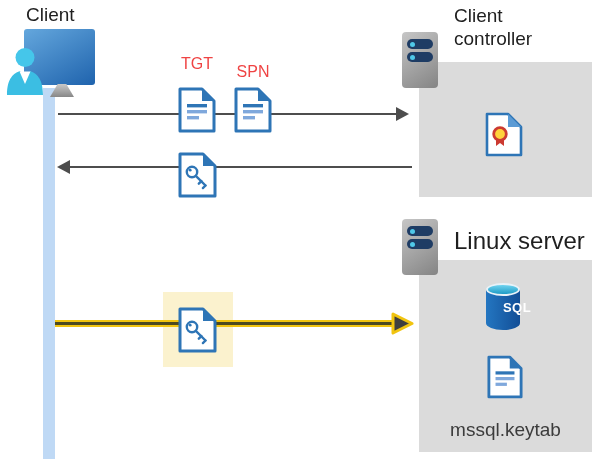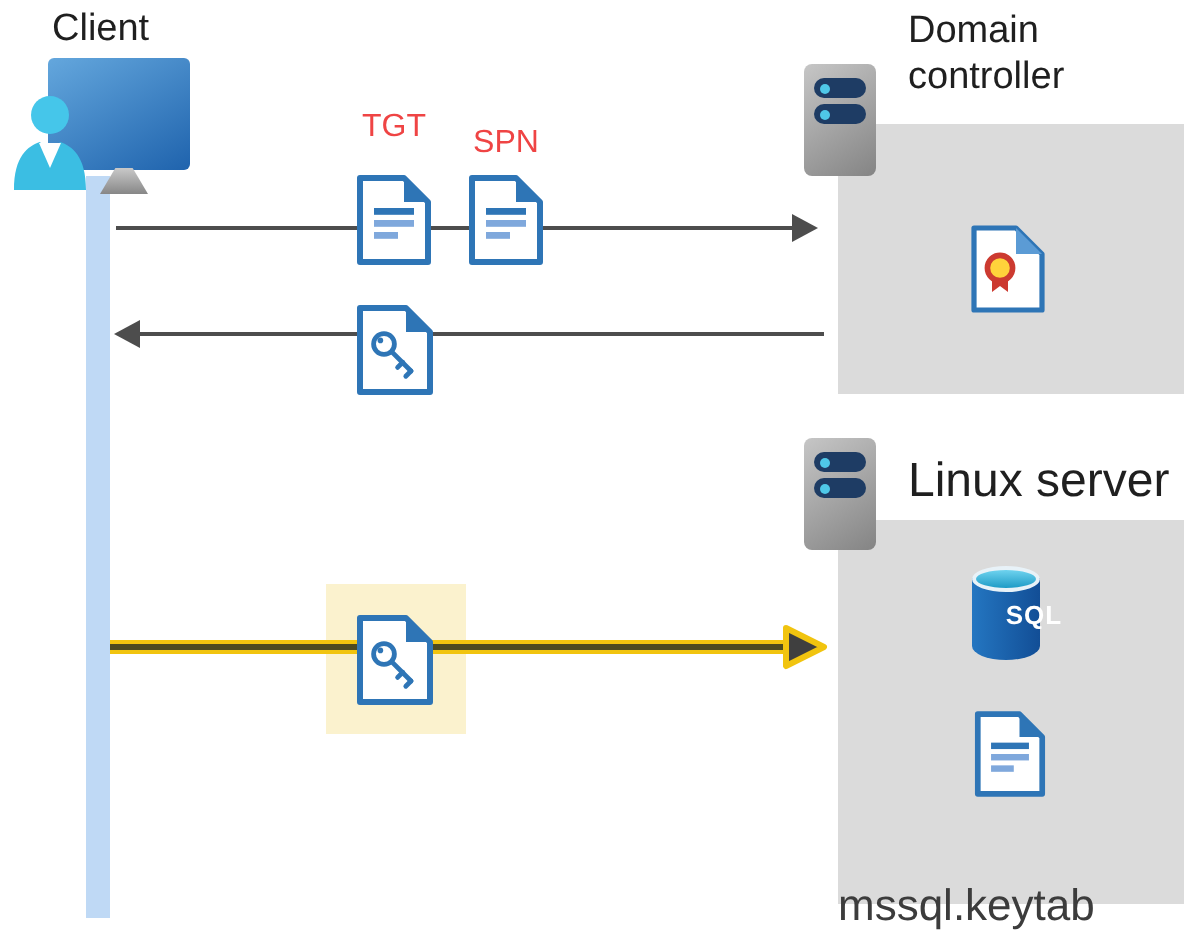--- a/index.html
+++ b/index.html
@@ -3,21 +3,21 @@
 <meta charset="utf-8">
 <style>
   html,body{margin:0;padding:0;background:#fff;}
   #canvas{position:relative;width:600px;height:468px;background:#ffffff;overflow:hidden;
           font-family:"Liberation Sans",sans-serif;}
   .abs{position:absolute;}
 
   
   .title{font-weight:normal;color:#1f1f1f;font-size:19px;line-height:23px;}
   .small-label{font-size:16px;color:#ef4444;text-align:center;}
-  .file-label{font-size:22px;color:#3c3c3c;text-align:left;margin-top:21px;}
+  .file-label{font-size:19px;color:#3c3c3c;text-align:center;}
 
   
   .monitor{left:24px;top:29px;width:71px;height:56px;border-radius:3px;
            background:linear-gradient(150deg,#64a7dd,#1f63ad);}
   .stand-neck{left:50px;top:84px;width:24px;height:13px;
               background:linear-gradient(#c9c9c9,#878787);
               clip-path:polygon(32% 0,68% 0,100% 100%,0 100%);}
   .person{left:6px;top:47px;}
   .lifeline{left:43px;top:88px;width:12px;height:371px;background:#bfd9f5;}
 
@@ -110,21 +110,21 @@
 
   <div class="abs server-icon" style="left:402px;top:32px;">
     <div class="slot s1">
         <span class="dot"></span>
       </div>
     <div class="slot s2">
         <span class="dot"></span>
       </div>
   </div>
 
-  <div class="abs title" style="left:454px;top:4px;width:115px;">Domain controller</div>
+  <div class="abs title" style="left:454px;top:4px;width:115px;">Client controller</div>
 
   <svg class="abs z3" style="left:485px;top:112px;" width="38" height="45" viewBox="0 0 38 45">
     <path d="M2 2 H23 L36 15 V43 H2 Z" fill="#fff" stroke="#2e75b6" stroke-width="2.6" stroke-linejoin="round"></path>
     <path d="M23 2 L36 15 H23 Z" fill="#5b9bd5"></path>
     <path d="M11 24 L11 34 L15 31 L19 34 L19 24 Z" fill="#cc3a30"></path>
     <circle cx="15" cy="22" r="6.3" fill="#ffd23b" stroke="#cc3a30" stroke-width="2.8"></circle>
   </svg>
 
   <div class="abs highlight"></div>
   <div class="abs yellow-line"></div>

